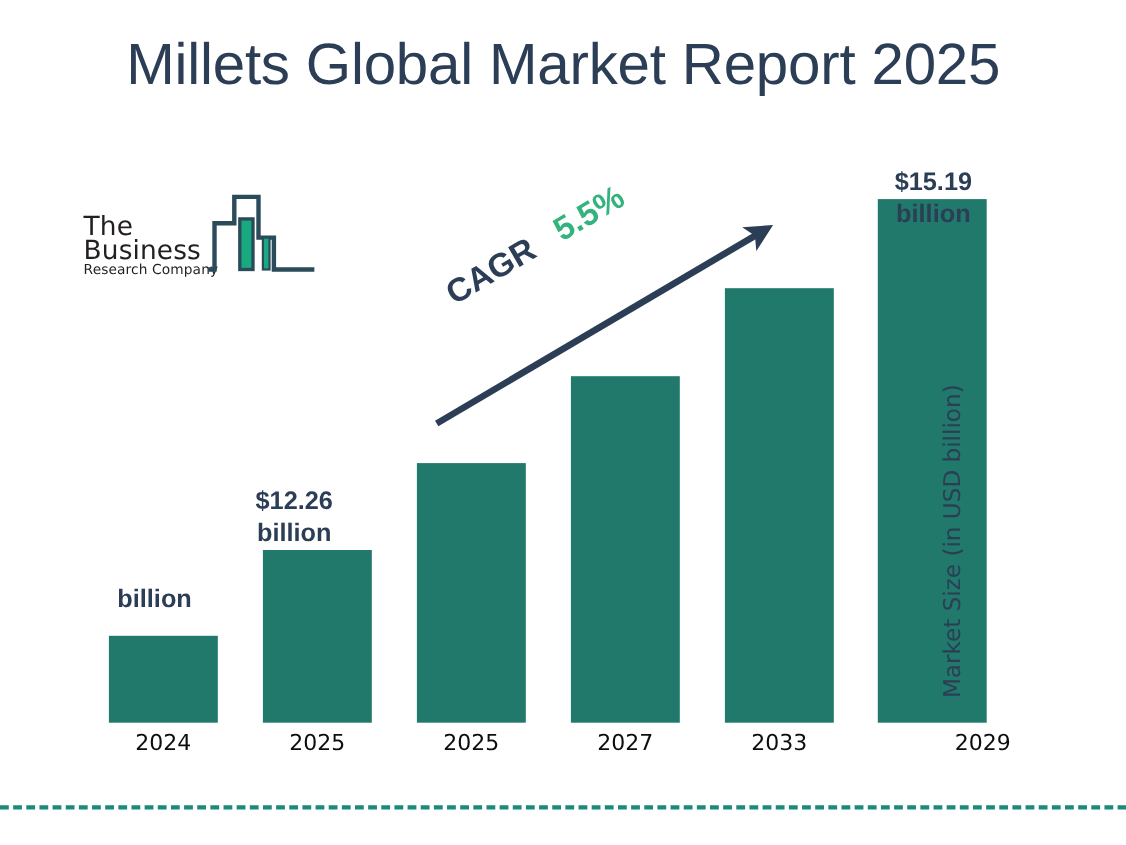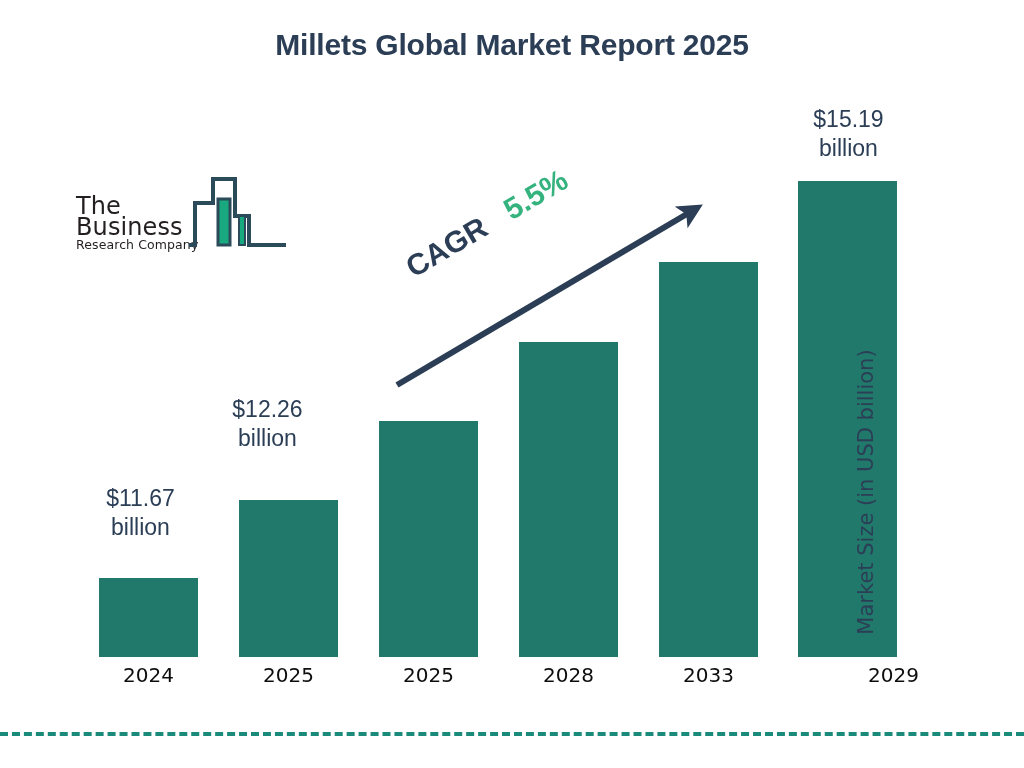--- a/index.html
+++ b/index.html
@@ -18,22 +18,22 @@
     overflow: hidden;
   }
 
   
   #chart-title {
     position: absolute;
     left: 0;
     top: 28px;
     width: 1024px;
     text-align: center;
-    font-size: 30px;
-    font-weight: bold;
+    font-size: 53px;
+    font-weight: normal;
     color: #2b3e56;
     letter-spacing: -0.2px;
     white-space: nowrap;
   }
 
   
   #logo {
     position: absolute;
     left: 76px;
     top: 176px;
@@ -77,25 +77,26 @@
     width: 1024px;
     height: 768px;
   }
   .bar {
     position: absolute;
     background: #20796a;
   }
   .bar-value {
     position: absolute;
     font-size: 23px;
-    font-weight: normal;
+    font-weight: bold;
     color: #2b3e56;
     text-align: center;
     line-height: 29px;
     white-space: nowrap;
+    margin-top: 46px;
   }
   .x-tick {
     position: absolute;
     top: 663px;
     font-size: 20px;
     color: #0d0d0d;
     text-align: center;
     font-family: "DejaVu Sans", sans-serif;
   }
 
@@ -162,21 +163,20 @@
   <div id="plot">
 
     <div class="bar" style="left:99px; top:578px; width:99px; height:79px;"></div>
     <div class="bar" style="left:239px; top:500px; width:99px; height:157px;"></div>
     <div class="bar" style="left:379px; top:421px; width:99px; height:236px;"></div>
     <div class="bar" style="left:519px; top:342px; width:99px; height:315px;"></div>
     <div class="bar" style="left:659px; top:262px; width:99px; height:395px;"></div>
     <div class="bar" style="left:798px; top:181px; width:99px; height:476px;"></div>
 
     <div class="bar-value" style="left:63px; top:484px; width:155px;">
-      <div>$11.67</div>
       <div>billion</div>
     </div>
 
     <div class="bar-value" style="left:190px; top:395px; width:155px;">
       <div>$12.26</div>
       <div>billion</div>
     </div>
 
     <div class="bar-value" style="left:771px; top:105px; width:155px;">
       <div>$15.19</div>
@@ -194,21 +194,21 @@
 
     <div id="cagr-annotation">
       <span id="cagr-label">CAGR</span>
       <span>&nbsp;</span>
       <span id="cagr-value">5.5%</span>
     </div>
 
     <div class="x-tick" style="left:99px; width:99px;">2024</div>
     <div class="x-tick" style="left:239px; width:99px;">2025</div>
     <div class="x-tick" style="left:379px; width:99px;">2025</div>
-    <div class="x-tick" style="left:519px; width:99px;">2028</div>
+    <div class="x-tick" style="left:519px; width:99px;">2027</div>
     <div class="x-tick" style="left:659px; width:99px;">2033</div>
     <div class="x-tick" style="left:844px; width:99px;">2029</div>
 
     <div id="y-axis-title">Market Size (in USD billion)</div>
   </div>
 
   <div id="bottom-rule"></div>
 
 </div>
 

